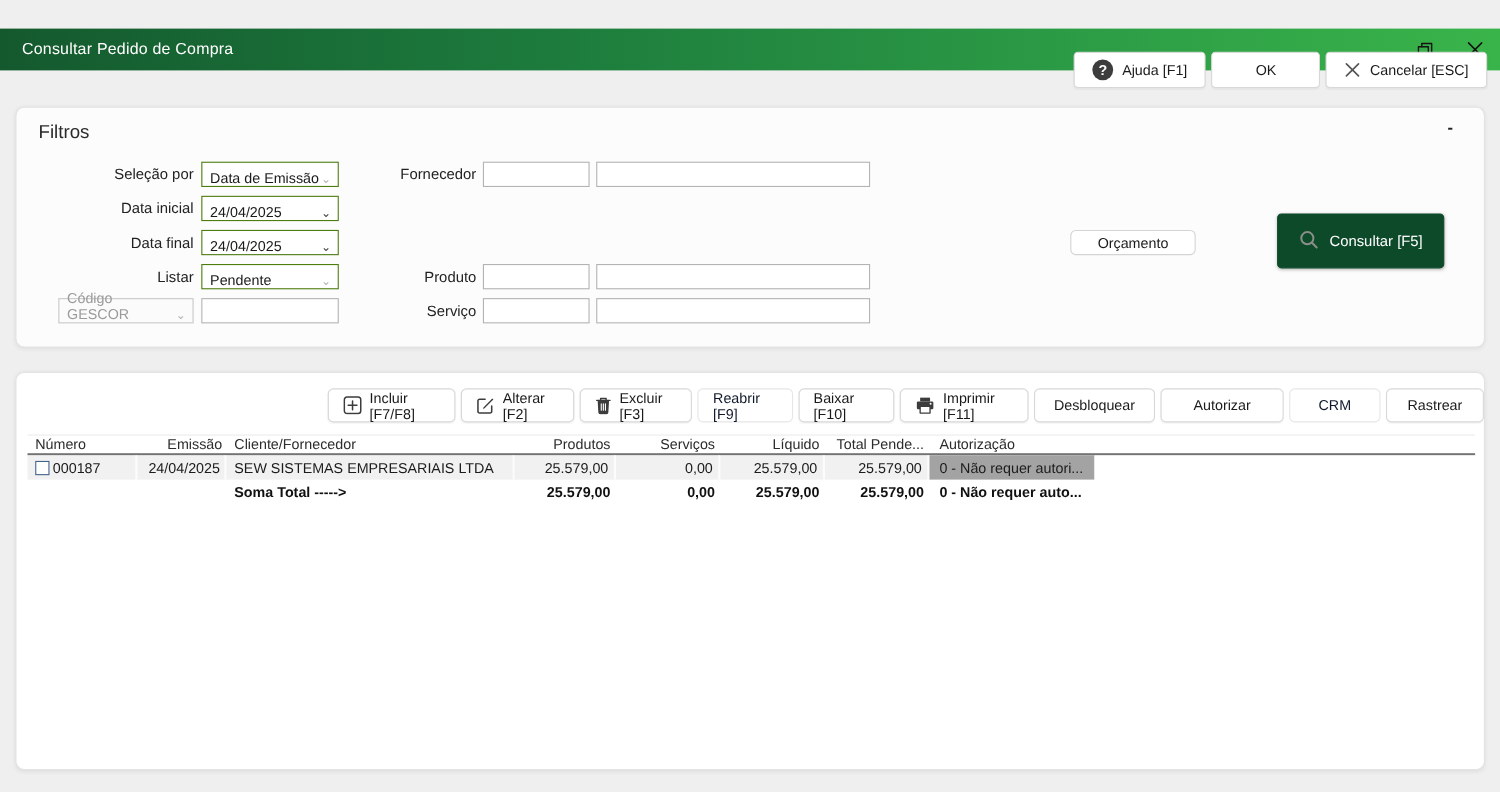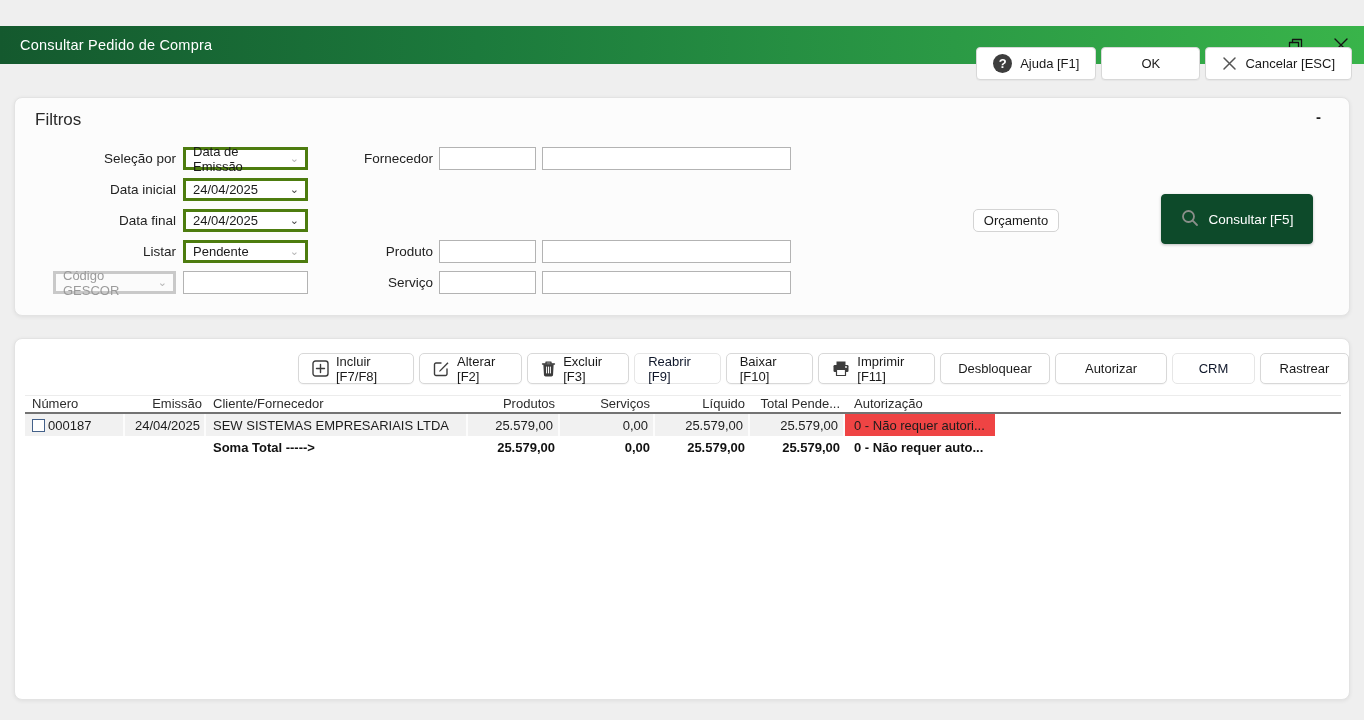--- a/index.html
+++ b/index.html
@@ -46,34 +46,34 @@
     box-shadow:0 1px 4px rgba(0,0,0,.07);
   }
   .card.filters { left:14px; top:97px; width:1336px; height:219px; }
   .card.grid { left:14px; top:338px; width:1336px; height:362px; background:#ffffff; }
   .filters-title { position:absolute; left:20px; top:12px; font-size:17px; color:#2a2a2a; }
   .filters-collapse { position:absolute; right:28px; top:10px; font-size:15px; font-weight:bold; color:#222; cursor:default; }
   
   .flabel { position:absolute; height:23px; line-height:23px; text-align:right; color:#222; font-size:13.5px; }
   
   .combo {
-    position:absolute; height:23px; background:#ffffff; border:3px solid #4d7c0f;
-    display:flex; align-items:center; padding-left:7px; font-size:13px; color:#1a1a1a; cursor:default;
+    position:absolute; height:23px; background:#ffffff; border:1px solid #4d7c0f;
+    display:flex; align-items:flex-end; padding-left:7px; font-size:13px; color:#1a1a1a; cursor:default;
   }
   .combo .chev { margin-left:auto; margin-right:6px; font-size:11px; }
   .chev-light { color:#b5b5b5; }
   .chev-dark  { color:#444; }
   .combo.disabled { color:#9b9b9b; background:#fbfbfb; border-color:#c9c9c9; }
   .tinput {
     position:absolute; height:23px; background:#ffffff; border:1px solid #b3b3b3;
     font-family:"Liberation Sans", sans-serif; font-size:13px; padding:0 5px; outline:none;
   }
   
   .btn-orcamento {
-    position:absolute; left:958px; top:111px; width:86px; height:23px;
+    position:absolute; left:958px; top:111px; width:114px; height:23px;
     background:#fff; border:1px solid #d4d4d4; border-radius:5px;
     font-size:13px; display:flex; align-items:center; justify-content:center; cursor:default;
   }
   .btn-consultar {
     position:absolute; left:1146px; top:96px; width:152px; height:50px;
     background:#0d4a2a; border:1px solid #0d4a2a; border-radius:4px;
     color:#ffffff; font-size:13.5px; display:flex; align-items:center; justify-content:center;
     gap:10px; cursor:default; box-shadow:0 1px 3px rgba(0,0,0,.25);
   }
   
@@ -89,21 +89,21 @@
   .c-numero { width:100px; padding-left:7px; }
   .c-emissao { width:81px; justify-content:flex-end; padding-right:4px; }
   .c-cliente { width:262px; padding-left:7px; }
   .c-produtos, .c-servicos, .c-liquido, .c-total { width:92px; justify-content:flex-end; padding-right:5px; }
   .c-servicos, .c-liquido, .c-total { width:95px; }
   .c-aut { flex:1 1 auto; padding-left:9px; }
   .thead { height:19px; border-top:1px solid #ececec; border-bottom:2px solid #737373; color:#2c2c2c; }
   .thead .tcell { align-items:flex-start; }
   .drow { height:22px; color:#1c1c1c; }
   .drow .tcell { background:#f1f1f1; border-right:2px solid #fcfcfc; }
-  .drow .c-aut { border-right:none; background:#ef4444; max-width:150px; flex:0 0 150px; }
+  .drow .c-aut { border-right:none; background:#a3a3a3; max-width:150px; flex:0 0 150px; }
   .drow .fill { flex:1 1 auto; background:#ffffff; border-right:none; }
   .srow { height:22px; font-weight:bold; color:#111; }
   .srow .c-aut { max-width:160px; flex:0 0 160px; }
   .checkbox {
     width:13px; height:13px; border:1px solid #44618a; background:#fff; margin-right:3px; flex:none;
   }
   svg { stroke-linecap:round; stroke-linejoin:round; }
 </style>
 </head>
 <body>

